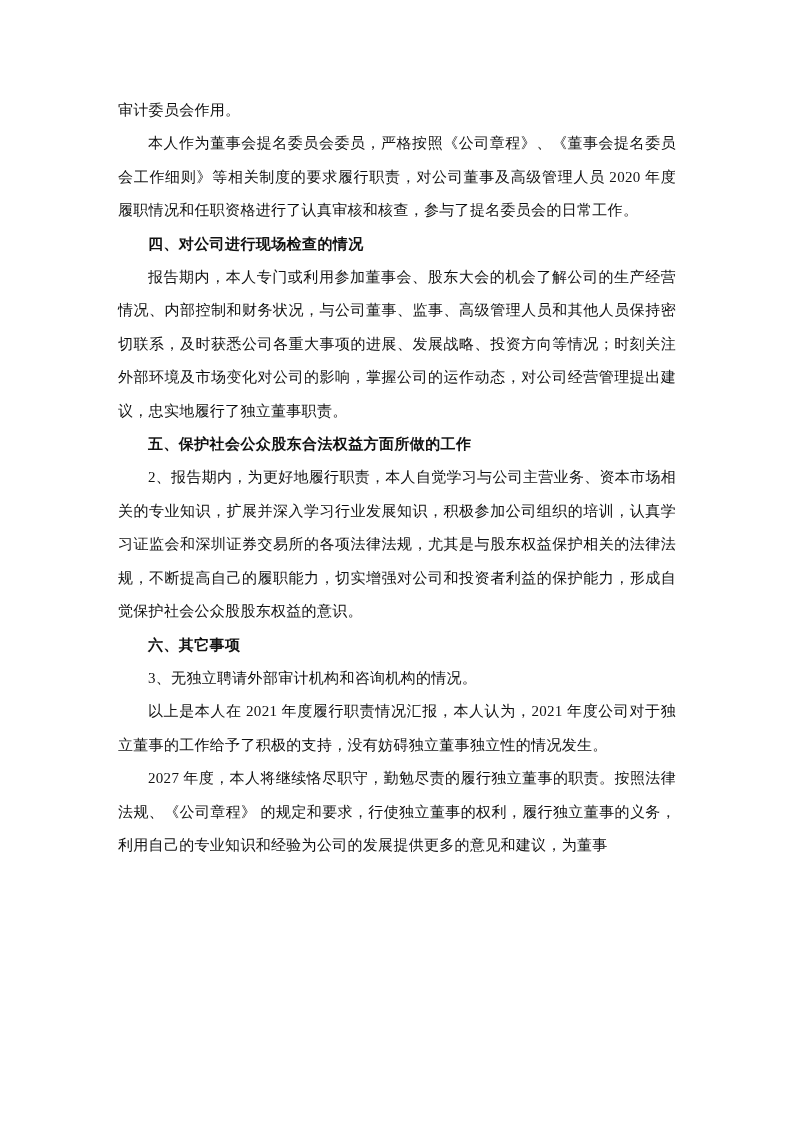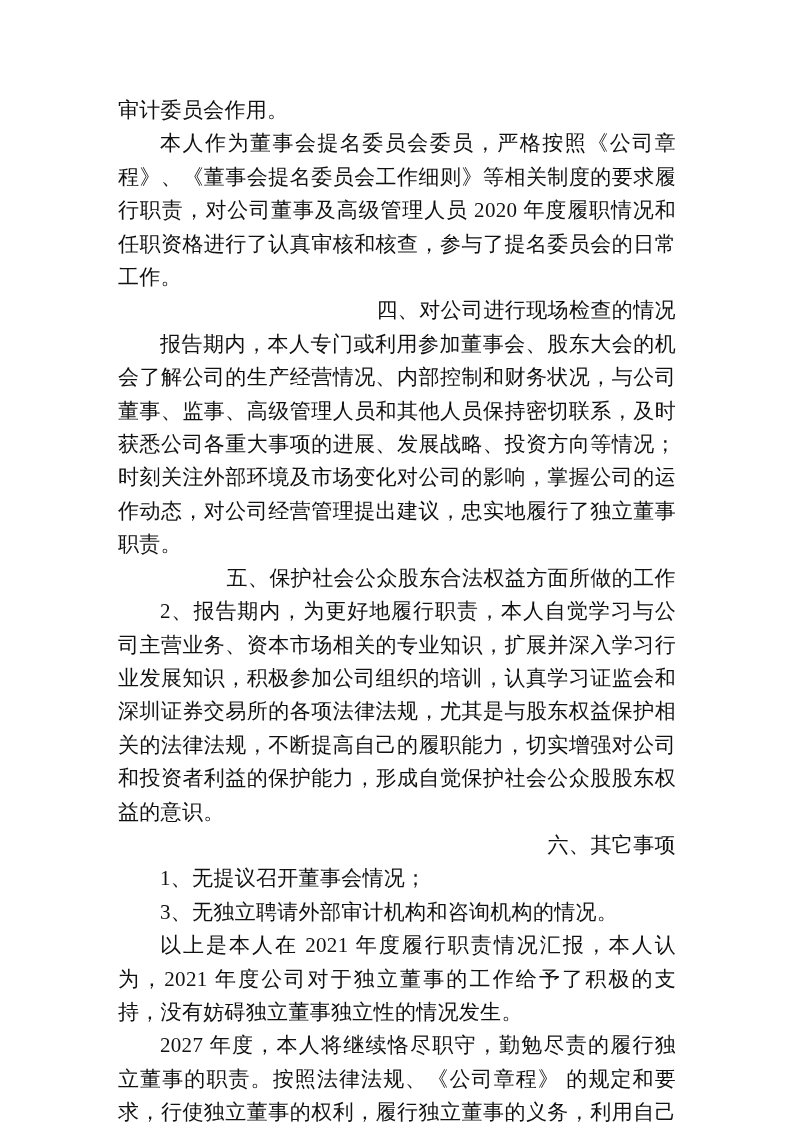--- a/index.html
+++ b/index.html
@@ -13,48 +13,47 @@
     height: 1122px;
     margin: 0 auto;
     background: #ffffff;
     overflow: hidden;
     box-sizing: border-box;
     padding: 94px 117px 40px 118px;
     font-family: "Liberation Serif", "DejaVu Serif", serif;
     color: #111111;
   }
   .doc-block {
-    font-size: 21px;
+    font-size: 15px;
     line-height: 33.4px;
     text-align: justify;
     text-justify: inter-ideograph;
     letter-spacing: 0.3px;
     margin: 0;
   }
   .doc-block.para {
     text-indent: 2em;
   }
   .doc-block.continuation {
     text-indent: 0;
   }
   .doc-block.heading {
     text-indent: 2em;
-    font-weight: normal;
-    text-align: right;
+    font-weight: bold;
+    text-align: left;
     letter-spacing: 0.4px;
   }
 </style>
 </head>
 <body>
 
 <div class="page">
   <p class="doc-block continuation">审计委员会作用。</p>
   <p class="doc-block para">本人作为董事会提名委员会委员，严格按照《公司章程》、《董事会提名委员会工作细则》等相关制度的要求履行职责，对公司董事及高级管理人员 2020 年度履职情况和任职资格进行了认真审核和核查，参与了提名委员会的日常工作。</p>
   <p class="doc-block heading">四、对公司进行现场检查的情况</p>
   <p class="doc-block para">报告期内，本人专门或利用参加董事会、股东大会的机会了解公司的生产经营情况、内部控制和财务状况，与公司董事、监事、高级管理人员和其他人员保持密切联系，及时获悉公司各重大事项的进展、发展战略、投资方向等情况；时刻关注外部环境及市场变化对公司的影响，掌握公司的运作动态，对公司经营管理提出建议，忠实地履行了独立董事职责。</p>
   <p class="doc-block heading">五、保护社会公众股东合法权益方面所做的工作</p>
   <p class="doc-block para">2、报告期内，为更好地履行职责，本人自觉学习与公司主营业务、资本市场相关的专业知识，扩展并深入学习行业发展知识，积极参加公司组织的培训，认真学习证监会和深圳证券交易所的各项法律法规，尤其是与股东权益保护相关的法律法规，不断提高自己的履职能力，切实增强对公司和投资者利益的保护能力，形成自觉保护社会公众股股东权益的意识。</p>
   <p class="doc-block heading">六、其它事项</p>
-  <p class="doc-block para">1、无提议召开董事会情况；</p>
   <p class="doc-block para">3、无独立聘请外部审计机构和咨询机构的情况。</p>
   <p class="doc-block para">以上是本人在 2021 年度履行职责情况汇报，本人认为，2021 年度公司对于独立董事的工作给予了积极的支持，没有妨碍独立董事独立性的情况发生。</p>
   <p class="doc-block para">2027 年度，本人将继续恪尽职守，勤勉尽责的履行独立董事的职责。按照法律法规、《公司章程》 的规定和要求，行使独立董事的权利，履行独立董事的义务，利用自己的专业知识和经验为公司的发展提供更多的意见和建议，为董事</p>
 </div>
 
 </body></html>

